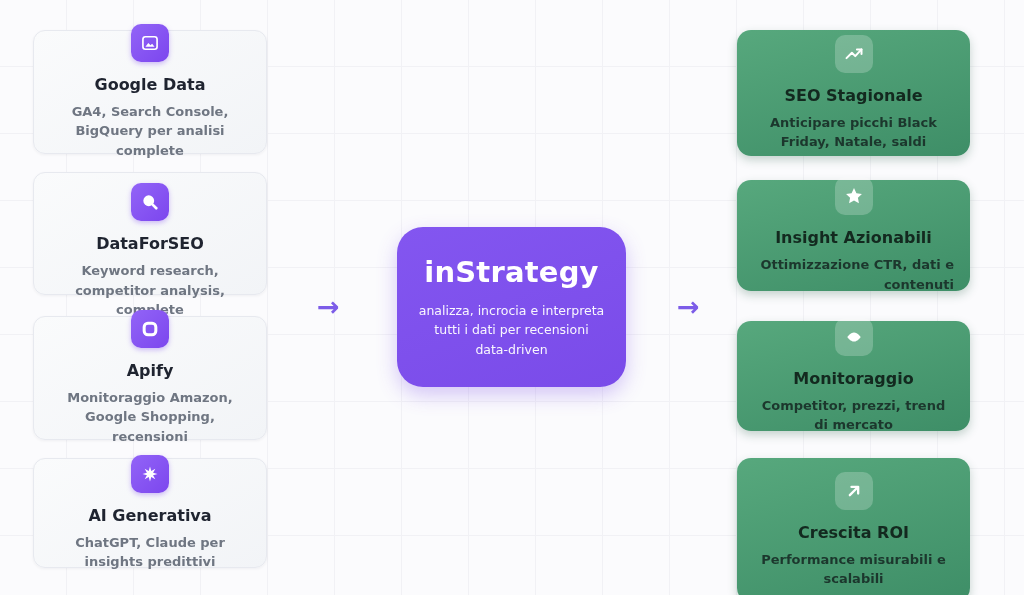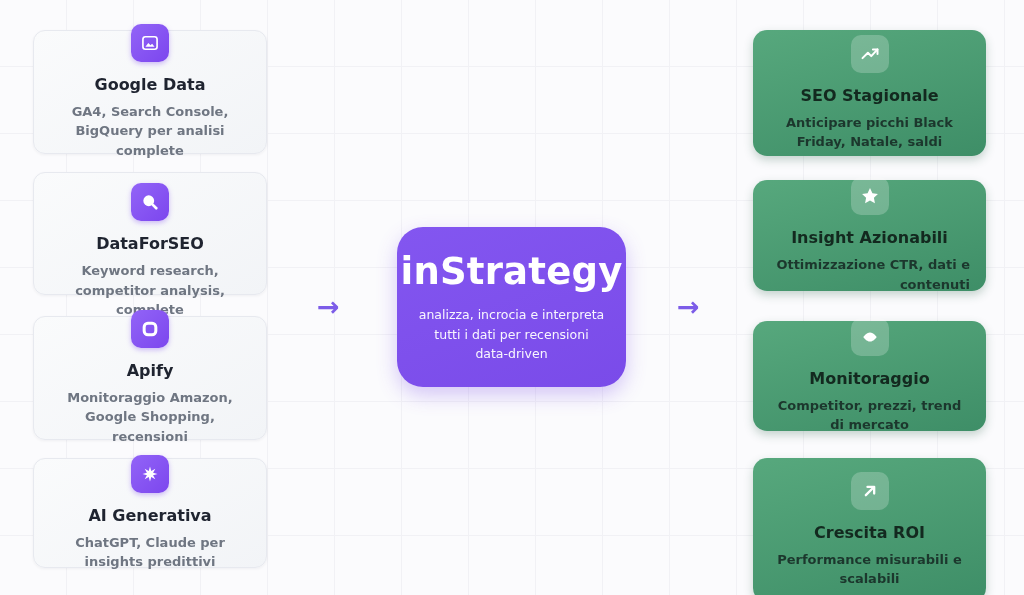--- a/index.html
+++ b/index.html
@@ -62,21 +62,21 @@
     margin-bottom: 8px;
   }
   .card-desc {
     font-size: 13px;
     line-height: 1.5;
     color: #6F7682;
     font-weight: bold;
   }
   
   .out-card {
-    left: 753px;
+    left: 737px;
     width: 233px;
     background: linear-gradient(165deg, #57A87D 0%, #3E8E67 100%);
     border-radius: 14px;
     box-shadow: 0 4px 10px rgba(35,90,65,0.25);
   }
   .out-card .card-title { color: #13291F; }
   .out-card .card-desc { color: #1C372D; }
   
   .hub {
     position: absolute;
@@ -89,21 +89,21 @@
     box-shadow: 0 8px 20px rgba(124,75,233,0.30);
     display: flex;
     flex-direction: column;
     align-items: center;
     justify-content: center;
     text-align: center;
     color: #fff;
     padding: 10px 20px;
   }
   .hub-title {
-    font-size: 37px;
+    font-size: 29px;
     font-weight: 800;
     letter-spacing: 0.2px;
     margin-bottom: 12px;
   }
   .hub-desc {
     font-size: 12.5px;
     line-height: 1.55;
     color: rgba(255,255,255,0.95);
     max-width: 188px;
   }

